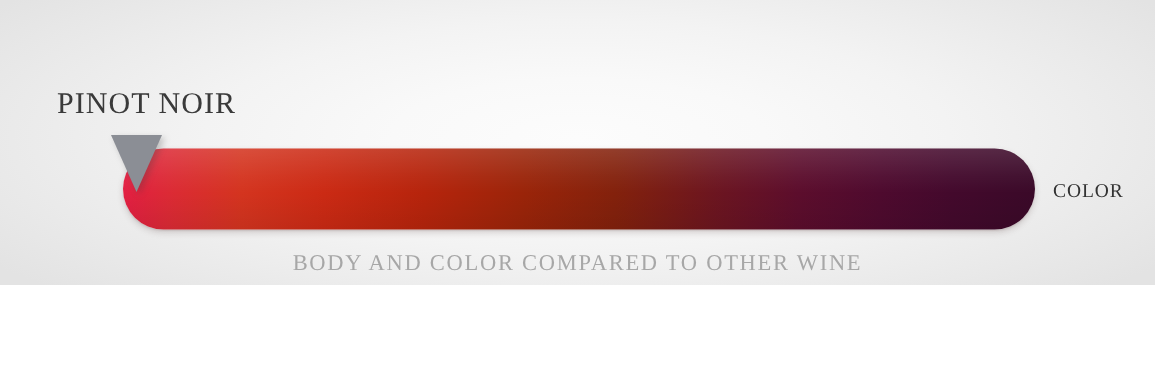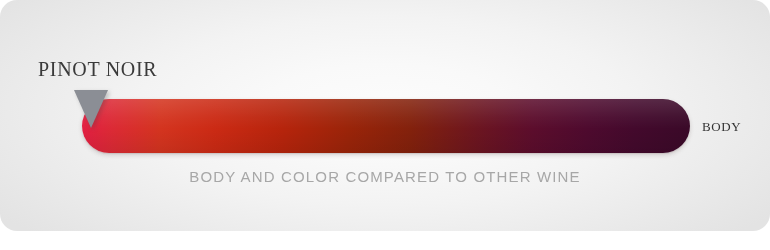--- a/index.html
+++ b/index.html
@@ -9,29 +9,28 @@
   body {
     width: 770px;
     height: 250px;
     overflow: hidden;
     font-family: "Liberation Serif", "DejaVu Serif", serif;
   }
 
   #wine-scale-widget {
     position: relative;
     width: 770px;
-    height: 231px;
+    height: 190px;
     background:
       radial-gradient(ellipse 62% 78% at 50% 48%,
         #fcfcfc 0%,
         #f9f9f9 26%,
         #f3f3f3 52%,
         #ebebeb 76%,
         #e3e3e3 100%);
-    border-radius: 17px;
   }
 
   
   .varietal-title {
     position: absolute;
     left: 38px;
     top: 57px;
     font-size: 20px;
     line-height: 24px;
     letter-spacing: 0.7px;
@@ -124,35 +123,35 @@
   
   .scale-caption {
     position: absolute;
     left: 0;
     right: 0;
     top: 168px;
     text-align: center;
     font-size: 15px;
     letter-spacing: 1.15px;
     color: #a7a7a7;
-    font-family: Liberation Sans, sans-serif;
+    font-family: Liberation Serif, serif;
   }
 </style>
 </head>
 <body>
 
 <div id="wine-scale-widget">
 
   <div class="varietal-title">PINOT NOIR</div>
 
   <div class="marker-triangle"></div>
 
   <div class="scale-bar-wrap">
     <div class="scale-bar"></div>
     <div class="scale-bar-sheen"></div>
   </div>
 
 
-  <div class="end-label right">BODY</div>
+  <div class="end-label right">COLOR</div>
 
   <div class="scale-caption">BODY AND COLOR COMPARED TO OTHER WINE</div>
 
 </div>
 
 </body></html>

